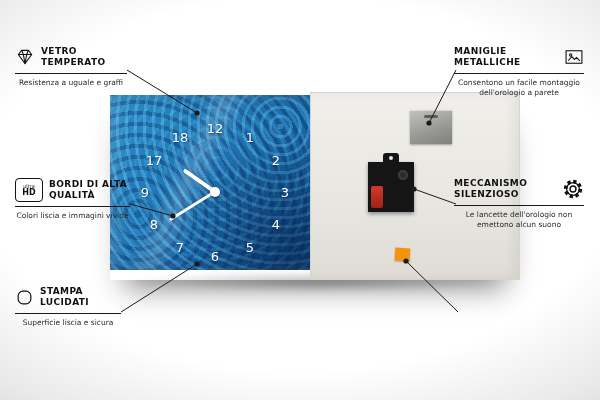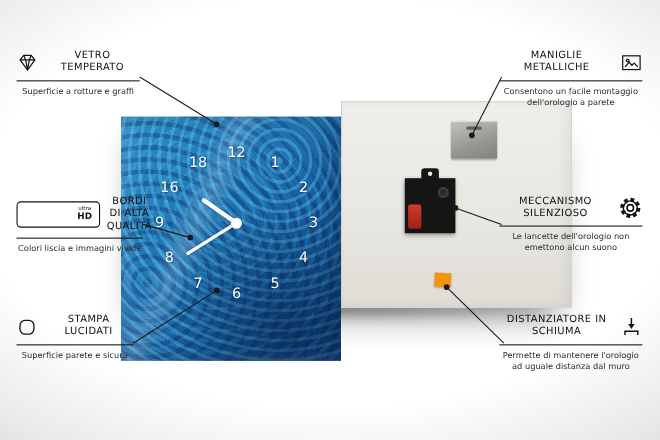--- a/index.html
+++ b/index.html
@@ -6,29 +6,30 @@
   .stage{
     position:relative;width:600px;height:400px;overflow:hidden;
     font-family:"DejaVu Sans","Liberation Sans",sans-serif;
     background:radial-gradient(ellipse 95% 85% at 50% 46%, #ffffff 55%, #e9e9e9 78%, #c9c9c9 100%);
   }
   
   .product{position:absolute;left:110px;top:92px;width:410px;height:188px;box-shadow:0 22px 28px -14px rgba(0,0,0,.45);}
   .floor-shadow{position:absolute;left:125px;top:272px;width:380px;height:20px;
     background:radial-gradient(ellipse at 50% 50%, rgba(0,0,0,.28), rgba(0,0,0,0) 70%);filter:blur(3px);}
   .clock-front{
-    position:absolute;left:0;top:14px;width:200px;height:222px;overflow:hidden;
+    position:absolute;left:0;top:3px;width:200px;height:175px;overflow:hidden;
     background:
       linear-gradient(115deg, rgba(255,255,255,0) 30%, rgba(255,255,255,.16) 37%, rgba(255,255,255,0) 45%),
       radial-gradient(circle at 78% 88%, rgba(6,25,64,.55), rgba(6,25,64,0) 46%),
       repeating-radial-gradient(circle at 72% 18%, rgba(130,235,255,.26) 0 3px, rgba(130,235,255,0) 3px 9px),
       repeating-radial-gradient(circle at 12% 68%, rgba(8,48,108,.38) 0 4px, rgba(8,48,108,0) 4px 11px),
       repeating-radial-gradient(circle at 45% 42%, rgba(70,195,240,.22) 0 3px, rgba(70,195,240,0) 3px 10px),
       linear-gradient(135deg,#2f8fca 0%,#2174b4 38%,#155a9c 68%,#0e4a86 100%);
     box-shadow:inset -10px 0 18px rgba(0,10,40,.28), inset 8px 0 14px rgba(255,255,255,.12);
+    padding-left:37px;
   }
   .num{position:absolute;transform:translate(-50%,-50%);color:#fff;font-size:13px;
        text-shadow:0 1px 2px rgba(0,20,60,.5);}
   .hand{position:absolute;background:#fff;border-radius:2px;transform-origin:50% 100%;
         box-shadow:0 1px 2px rgba(0,20,60,.4);}
   .hand.hour{left:103px;top:59px;width:3.5px;height:38px;transform:rotate(-55deg);}
   .hand.minute{left:103px;top:44px;width:3px;height:53px;transform:rotate(-122deg);}
   .center-cap{position:absolute;left:100px;top:92px;width:10px;height:10px;border-radius:50%;background:#fff;
         box-shadow:0 1px 2px rgba(0,20,60,.4);}
   .clock-back{
@@ -45,24 +46,24 @@
   .mechanism .hook{position:absolute;left:15px;top:-9px;width:16px;height:10px;background:#151515;border-radius:3px 3px 0 0;}
   .mechanism .hook-hole{position:absolute;left:21px;top:-6px;width:4px;height:4px;border-radius:50%;background:#e8e6e0;}
   .mechanism .battery{position:absolute;left:3px;bottom:4px;width:12px;height:22px;background:linear-gradient(180deg,#d23a2a,#9e2218);border-radius:2px;}
   .mechanism .dial{position:absolute;right:6px;top:8px;width:10px;height:10px;border-radius:50%;background:#2b2b2b;box-shadow:inset 0 0 0 2px #3d3d3d;}
   .foam-spacer{position:absolute;left:85px;top:156px;width:15px;height:13px;background:#f2950d;transform:rotate(3deg);
     box-shadow:0 1px 2px rgba(0,0,0,.25);}
   
   .callout{position:absolute;color:#111;}
   .co-head{display:flex;align-items:center;gap:6px;border-bottom:1px solid #1a1a1a;padding-bottom:4px;}
   .co-head .ic{flex:0 0 auto;display:flex;align-items:center;justify-content:center;}
-  .co-title{flex:1;font-weight:normal;font-size:9px;letter-spacing:.4px;text-align:center;line-height:1.25;}
+  .co-title{flex:1;font-weight:bold;font-size:9px;letter-spacing:.4px;text-align:left;line-height:1.25;}
   .co-desc{font-size:7.5px;line-height:1.35;color:#2b2b2b;text-align:center;margin-top:4px;}
   .ultra-hd{width:26px;height:22px;border:1.2px solid #111;border-radius:4px;display:flex;flex-direction:column;
-    align-items:center;justify-content:center;line-height:1;padding-left:48px;}
+    align-items:center;justify-content:center;line-height:1;}
   .ultra-hd .u{font-size:5px;}
   .ultra-hd .h{font-size:8px;font-weight:bold;}
   svg.lines{position:absolute;left:0;top:0;pointer-events:none;}
 </style>
 </head>
 <body>
 
 <div class="stage">
 
   <div class="floor-shadow"></div>
@@ -72,21 +73,21 @@
       <span class="num" style="left:105px;top:33px">12</span>
       <span class="num" style="left:140px;top:42px">1</span>
       <span class="num" style="left:166px;top:65px">2</span>
       <span class="num" style="left:175px;top:97px">3</span>
       <span class="num" style="left:166px;top:129px">4</span>
       <span class="num" style="left:140px;top:152px">5</span>
       <span class="num" style="left:105px;top:161px">6</span>
       <span class="num" style="left:70px;top:152px">7</span>
       <span class="num" style="left:44px;top:129px">8</span>
       <span class="num" style="left:35px;top:97px">9</span>
-      <span class="num" style="left:44px;top:65px">16</span>
+      <span class="num" style="left:44px;top:65px">17</span>
       <span class="num" style="left:70px;top:42px">18</span>
       <div class="hand hour"></div>
       <div class="hand minute"></div>
       <div class="center-cap"></div>
     </div>
 
     <div class="clock-back">
       <div class="metal-plate">
         <div class="slot"></div>
       </div>
@@ -122,21 +123,21 @@
   <div class="callout" style="left:15px;top:46px;width:112px">
     <div class="co-head">
       <span class="ic">
         <svg width="20" height="20" viewBox="0 0 24 24" fill="none" stroke="#111" stroke-width="1.3">
           <path d="M4 9 L8 4 H16 L20 9 L12 20 Z"></path>
           <path d="M4 9 H20 M8 4 L10 9 L12 20 M16 4 L14 9 L12 20"></path>
         </svg>
       </span>
       <span class="co-title">VETRO TEMPERATO</span>
     </div>
-    <div class="co-desc">Superficie a rotture e graffi</div>
+    <div class="co-desc">Resistenza a uguale e graffi</div>
   </div>
 
   <div class="callout" style="left:15px;top:178px;width:115px">
     <div class="co-head">
       <span class="ic ultra-hd">
         <span class="u">ultra</span>
         <span class="h">HD</span>
       </span>
       <span class="co-title">BORDI DI ALTA QUALITÀ</span>
     </div>
@@ -145,21 +146,21 @@
 
   <div class="callout" style="left:15px;top:286px;width:106px">
     <div class="co-head">
       <span class="ic">
         <svg width="19" height="19" viewBox="0 0 24 24" fill="none" stroke="#111" stroke-width="1.5">
           <rect x="4" y="4" width="16" height="16" rx="6"></rect>
         </svg>
       </span>
       <span class="co-title">STAMPA LUCIDATI</span>
     </div>
-    <div class="co-desc">Superficie parete e sicura</div>
+    <div class="co-desc">Superficie liscia e sicura</div>
   </div>
 
   <div class="callout" style="right:16px;top:46px;width:130px">
     <div class="co-head">
       <span class="co-title">MANIGLIE METALLICHE</span>
       <span class="ic">
         <svg width="20" height="20" viewBox="0 0 24 24" fill="none" stroke="#111" stroke-width="1.3">
           <rect x="2.5" y="4.5" width="19" height="15"></rect>
           <circle cx="8" cy="9.5" r="1.4"></circle>
           <path d="M5 16.5 L9.5 11.5 L12.5 15 L15 12.5 L19 16.5"></path>
@@ -176,27 +177,14 @@
         <svg width="22" height="22" viewBox="0 0 24 24" fill="none" stroke="#111">
           <circle cx="12" cy="12" r="8" stroke-width="4" stroke-dasharray="3.5 2.78"></circle>
           <circle cx="12" cy="12" r="7" stroke-width="1.4"></circle>
           <circle cx="12" cy="12" r="3.2" stroke-width="1.6"></circle>
         </svg>
       </span>
     </div>
     <div class="co-desc">Le lancette dell'orologio non emettono alcun suono</div>
   </div>
 
-  <div class="callout" style="right:16px;top:286px;width:130px">
-    <div class="co-head">
-      <span class="co-title">DISTANZIATORE IN SCHIUMA</span>
-      <span class="ic">
-        <svg width="20" height="20" viewBox="0 0 24 24" fill="none" stroke="#111" stroke-width="1.6">
-          <line x1="12" y1="2.5" x2="12" y2="9.5"></line>
-          <path d="M8.5 9 L15.5 9 L12 14.5 Z" fill="#111" stroke="none"></path>
-          <path d="M5 21 V17 H19 V21"></path>
-        </svg>
-      </span>
-    </div>
-    <div class="co-desc">Permette di mantenere l'orologio ad uguale distanza dal muro</div>
-  </div>
 
 </div>
 
 </body></html>

